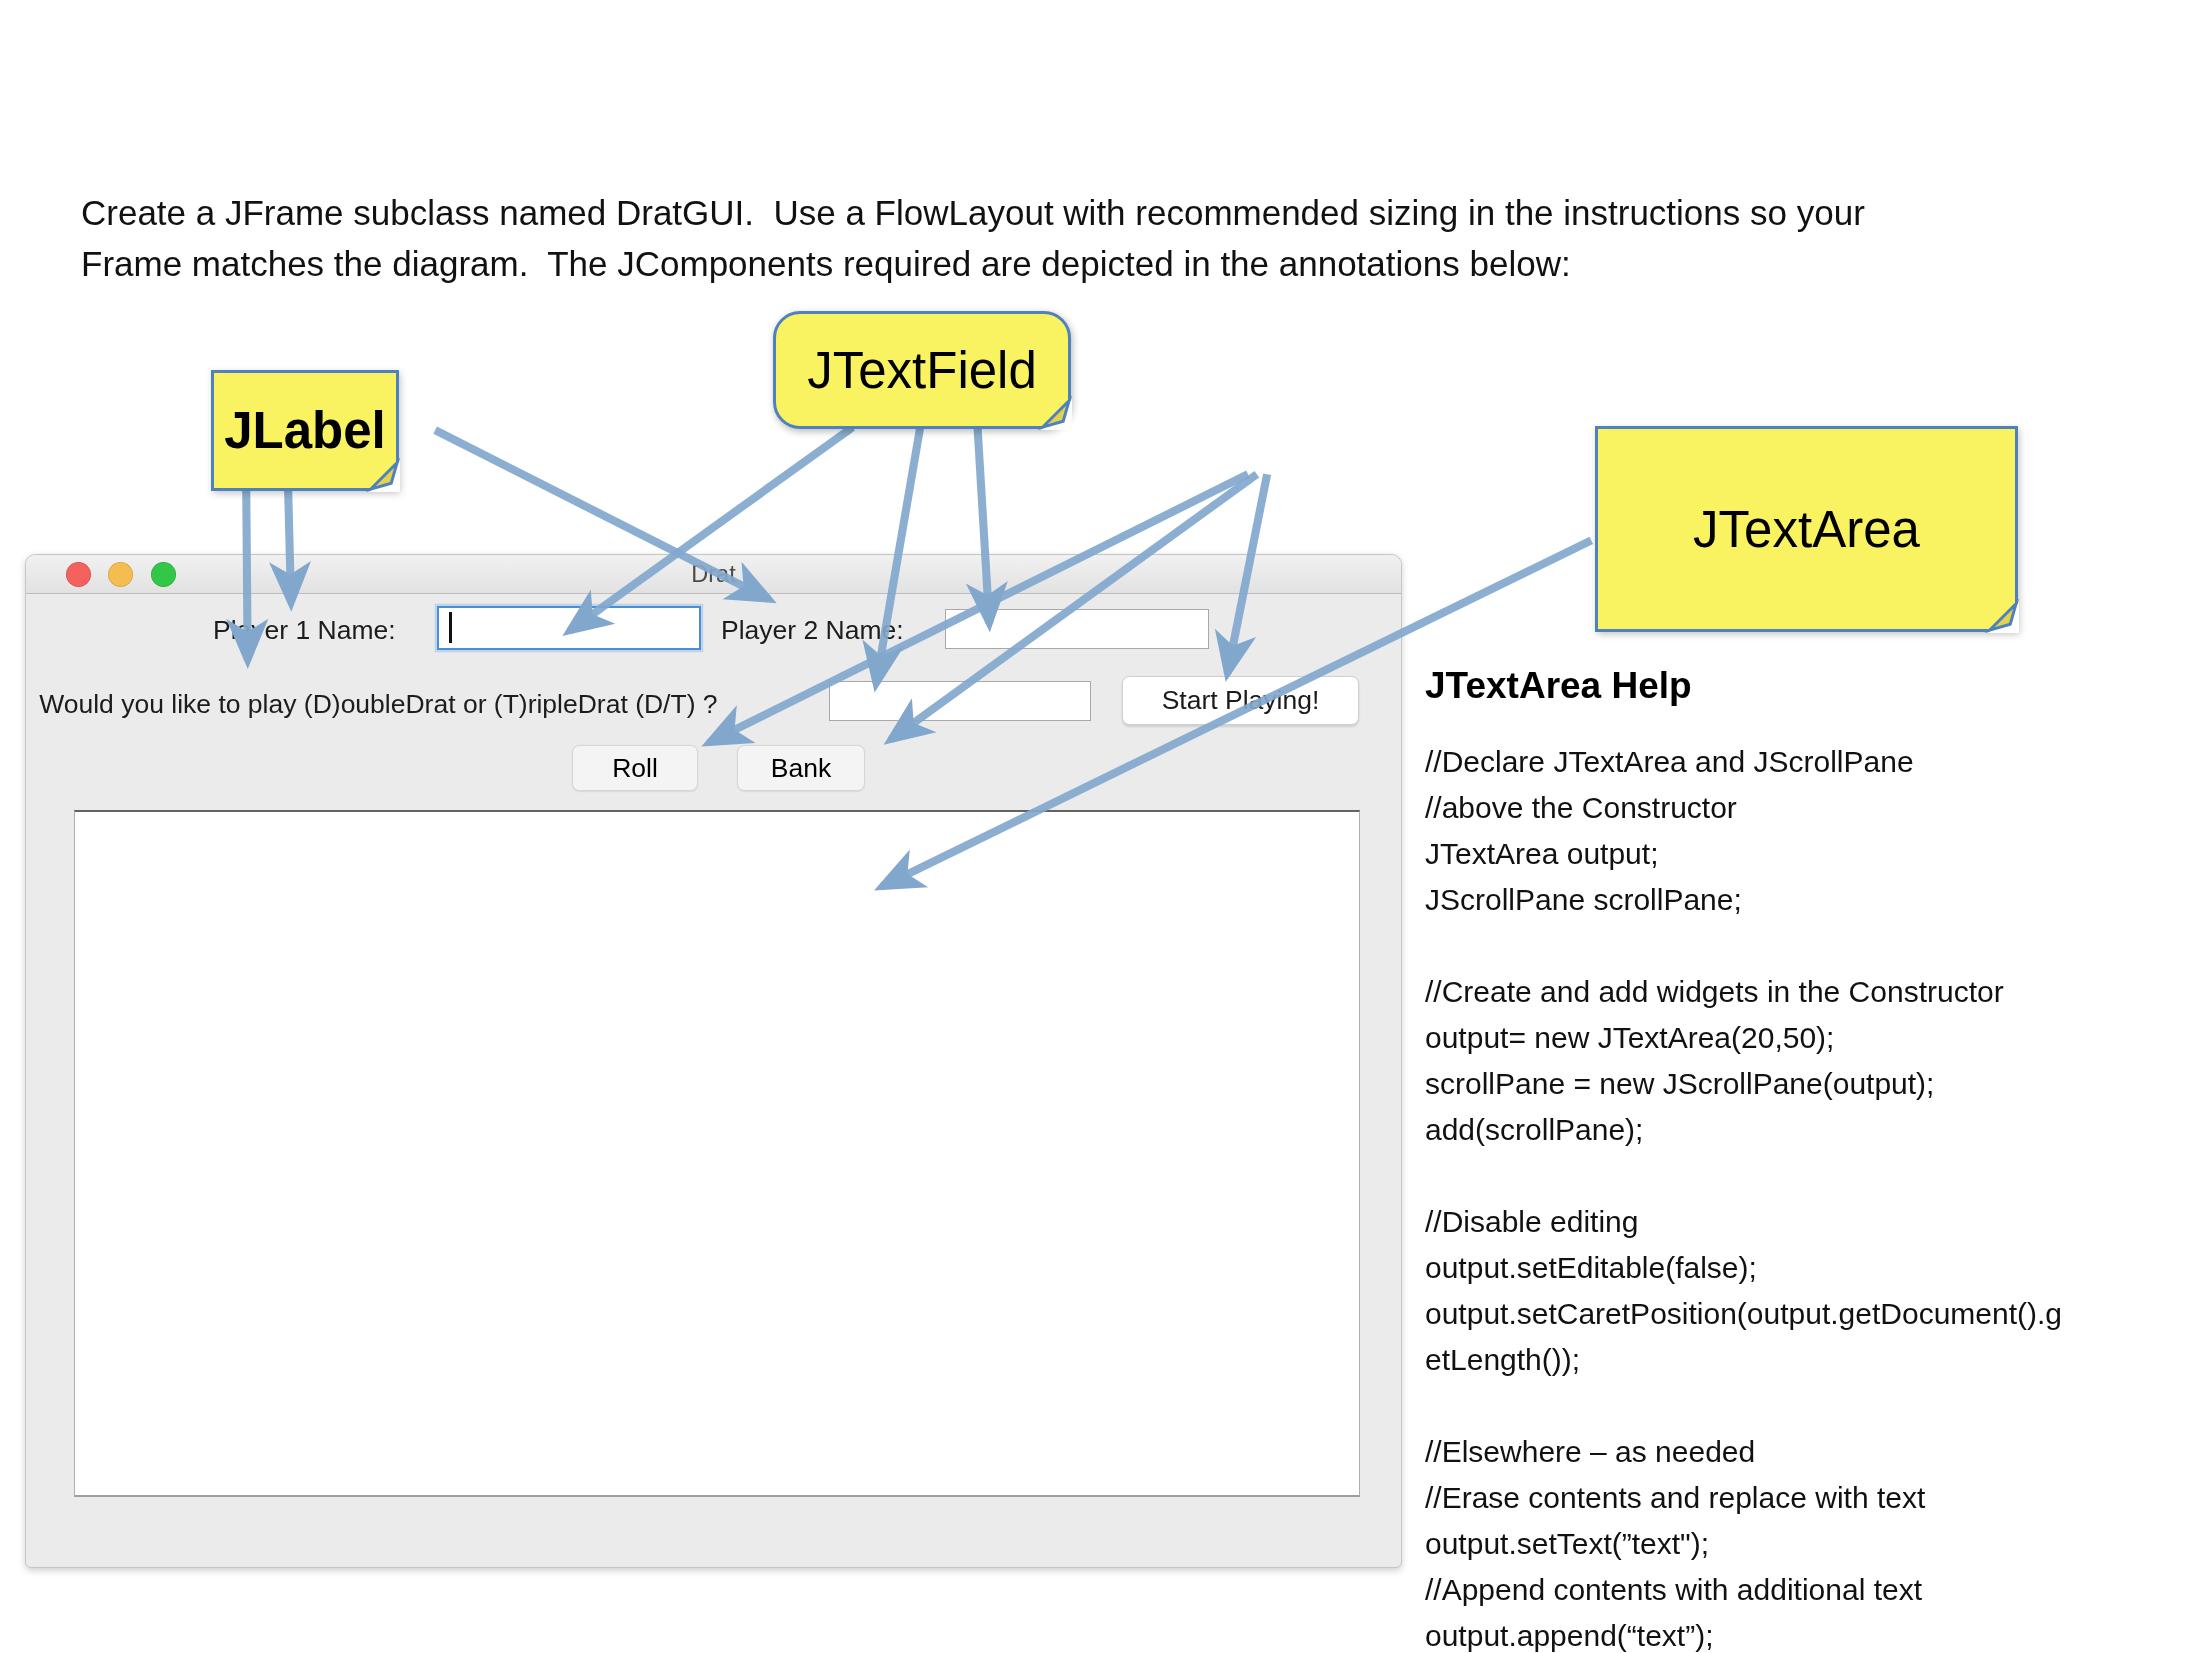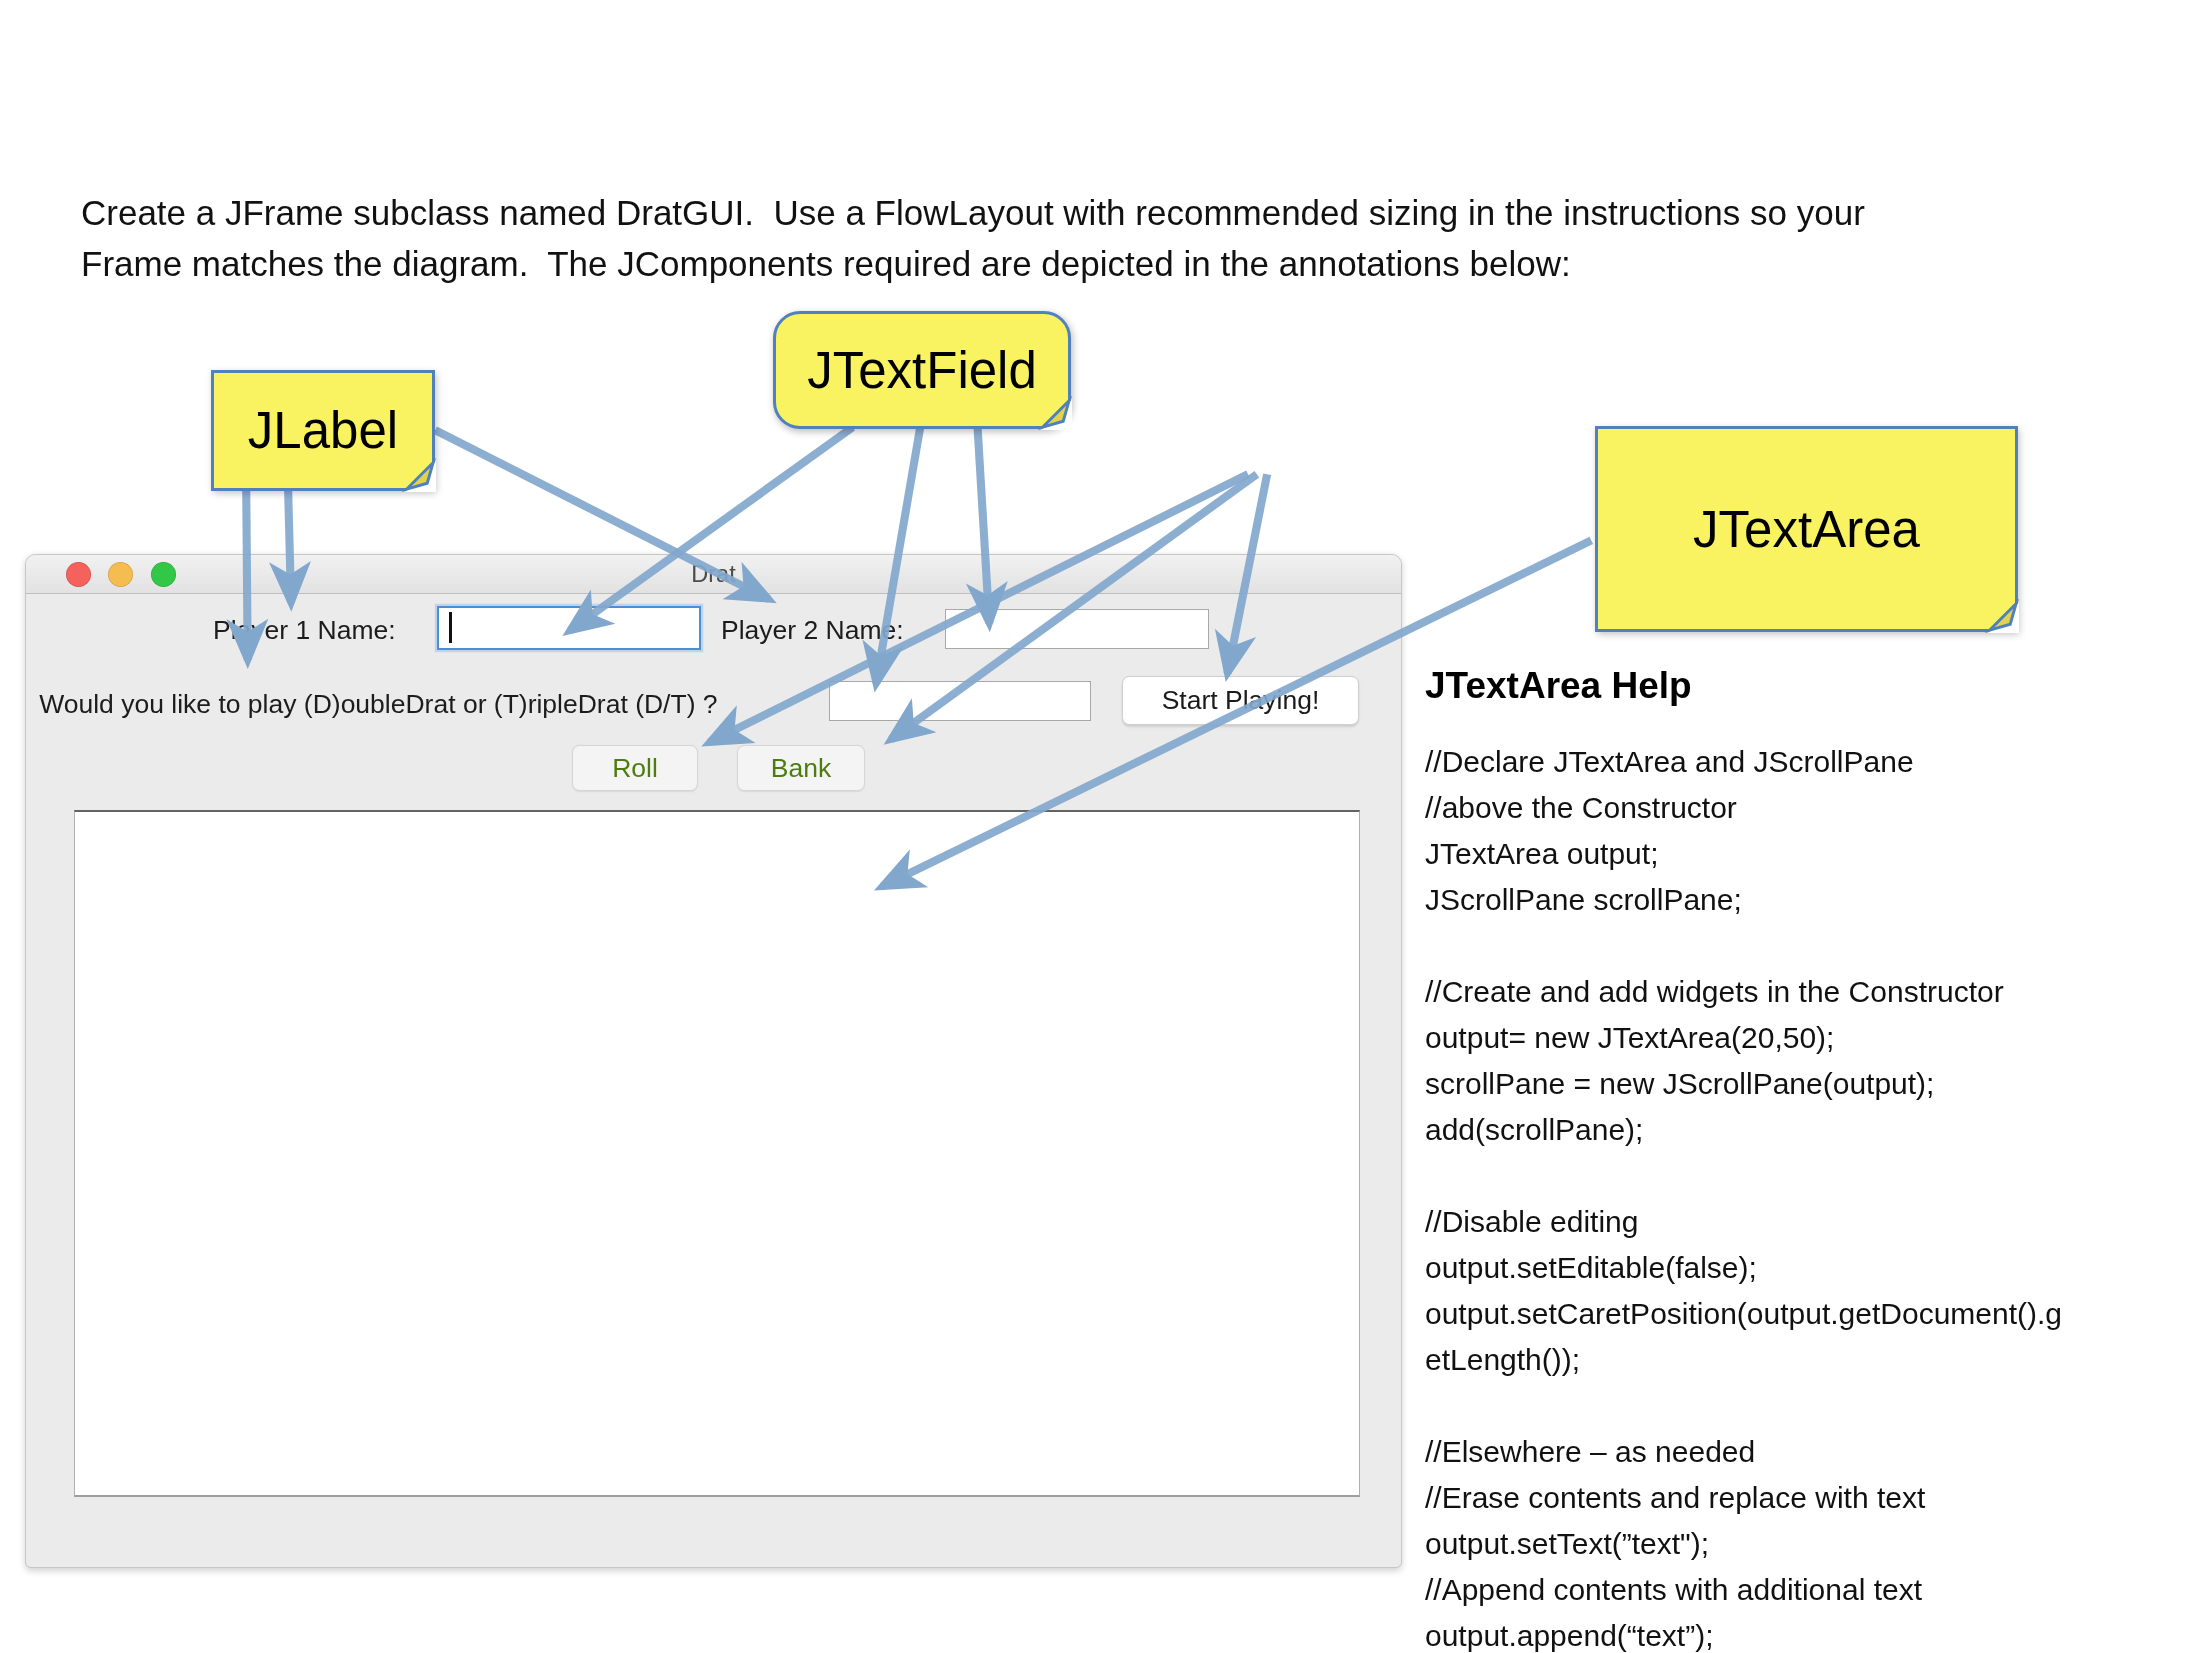--- a/index.html
+++ b/index.html
@@ -28,21 +28,21 @@
   .win-label{position:absolute;font-size:26.5px;color:#1c1c1c;white-space:pre;}
   .tf{position:absolute;background:#fff;border:1.5px solid #a8a8a8;font-size:25px;padding:0 7.4px;
       box-sizing:border-box;outline:none;font-family:"Liberation Sans",sans-serif;}
   .tf-focus{border:2.2px solid #4a90d9;box-shadow:0 0 0 2.2px rgba(110,170,230,0.35);}
   .caret{position:absolute;left:10.3px;top:4.4px;width:2.9px;height:31px;background:#111;}
 
   .btn{position:absolute;box-sizing:border-box;border-radius:7.4px;font-size:26.5px;
        font-family:"Liberation Sans",sans-serif;cursor:default;}
   .btn-start{background:#ffffff;border:1.5px solid #cfcfcf;color:#1a1a1a;
              box-shadow:0 1.5px 2.2px rgba(0,0,0,0.12);}
-  .btn-disabled{background:#f4f4f4;border:1.5px solid #d6d6d6;color:#4d7c0f;
+  .btn-disabled{background:#f4f4f4;border:1.5px solid #d6d6d6;color:#000000;
                 box-shadow:0 0.7px 1.5px rgba(0,0,0,0.08);}
   .output-area{position:absolute;left:48px;top:255px;width:1286px;height:687px;background:#fff;
                border-top:2.9px solid #636363;border-left:1.5px solid #b0b0b0;
                border-right:1.5px solid #b0b0b0;border-bottom:2.2px solid #9e9e9e;
                box-sizing:border-box;resize:none;outline:none;font-size:25px;
                font-family:"Liberation Sans",sans-serif;}
 
   
   .help-heading{position:absolute;left:1425px;top:665px;font-size:37px;font-weight:bold;color:#000;z-index:2;}
   .help-lines{position:absolute;left:1425px;top:739px;z-index:2;}
@@ -133,21 +133,21 @@
       <line x1="1160" y1="581" x2="775" y2="858" marker-end="url(#ah)"></line>
       <line x1="1252" y1="581" x2="1192" y2="930" marker-end="url(#ah)"></line>
       <line x1="1330" y1="581" x2="1346" y2="848" marker-end="url(#ah)"></line>
       <line x1="1724" y1="645" x2="1670" y2="916" marker-end="url(#ah)"></line>
       <line x1="1698" y1="645" x2="965" y2="1010" marker-end="url(#ah)"></line>
       <line x1="1710" y1="645" x2="1212" y2="1006" marker-end="url(#ah)"></line>
       <line x1="2165" y1="735" x2="1200" y2="1206" marker-end="url(#ah)"></line>
     </g>
   </svg>
 
-  <div class="note" style="left:211px;top:370px;width:224px;height:121px;">
+  <div class="note" style="left:211px;top:370px;width:188px;height:121px;font-weight:bold;">
     <span class="note-text">JLabel</span>
     <svg class="fold" width="38" height="38" viewBox="0 0 52 52">
       <polygon points="10,52 52,10 52,52" fill="#ffffff"></polygon>
       <polygon points="12,48 48,12 40,40" fill="#e3d24b" stroke="#4f81bd" stroke-width="4"></polygon>
     </svg>
   </div>
 
   <div class="note" style="left:773px;top:311px;width:298px;height:118px;border-radius:27px;">
     <span class="note-text">JTextField</span>
     <svg class="fold" width="38" height="38" viewBox="0 0 52 52">

